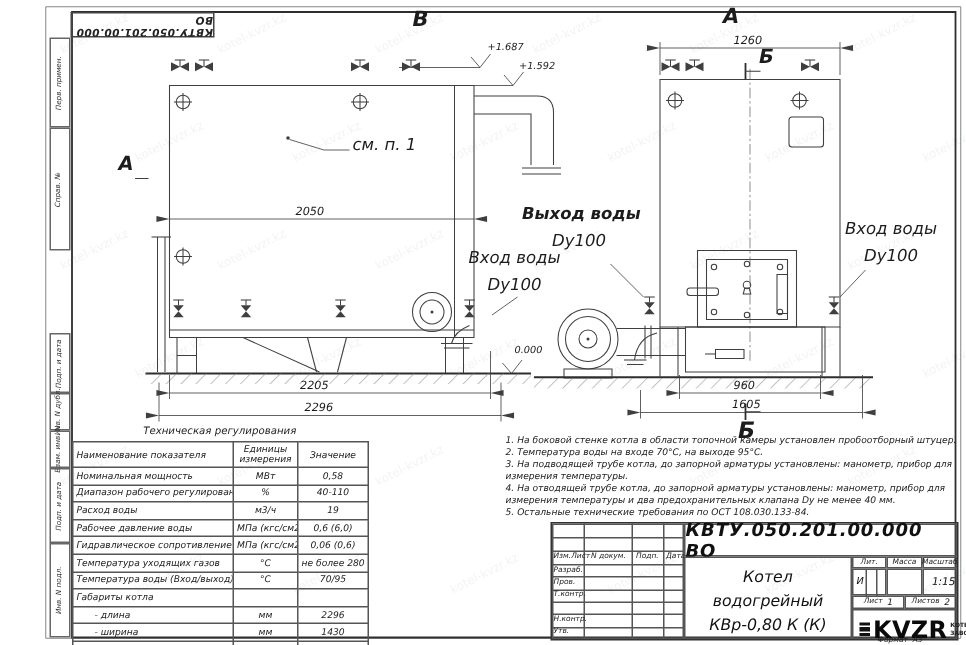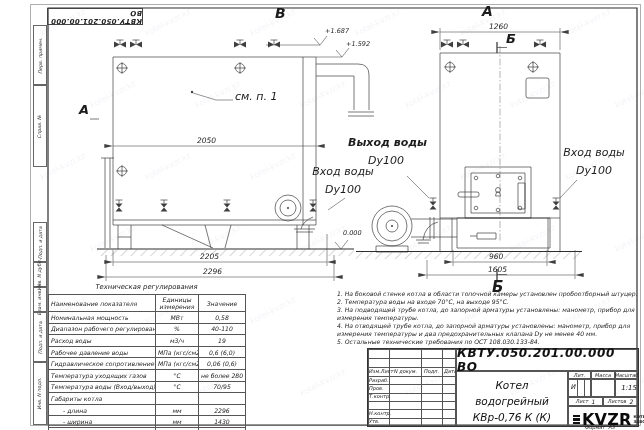--- a/index.html
+++ b/index.html
@@ -407,21 +407,21 @@
     <span class="lbl" style="position:absolute;left:1px;top:62px;">Н.контр.</span>
     <span class="lbl" style="position:absolute;left:1px;top:70.3px;">Утв.</span>
 
     <div class="cell" style="left:88px;top:0;width:182px;height:22px;display:flex;align-items:center;justify-content:center;">
       <span style="font-size:12px;font-weight:600;font-style:italic;color:#111;letter-spacing:.6px;">КВТУ.050.201.00.000  ВО</span>
     </div>
 
     <div class="cell" style="left:88px;top:22px;width:112px;height:55px;">
       <div class="ctr" style="margin-top:6px;font-size:10.5px;font-style:italic;font-weight:500;color:#111;line-height:1.5;">
         <div>Котел водогрейный</div>
-        <div>КВр-0,76 К (К)</div>
+        <div>КВр-0,80 К (К)</div>
       </div>
     </div>
 
     <div class="cell" style="left:200px;top:22px;width:23px;height:8px;display:flex;align-items:center;justify-content:center;">
         <span class="lbl">Лит.</span>
       </div>
     <div class="cell" style="left:223px;top:22px;width:24px;height:8px;display:flex;align-items:center;justify-content:center;">
         <span class="lbl">Масса</span>
       </div>
     <div class="cell" style="left:247px;top:22px;width:23px;height:8px;display:flex;align-items:center;justify-content:center;">

